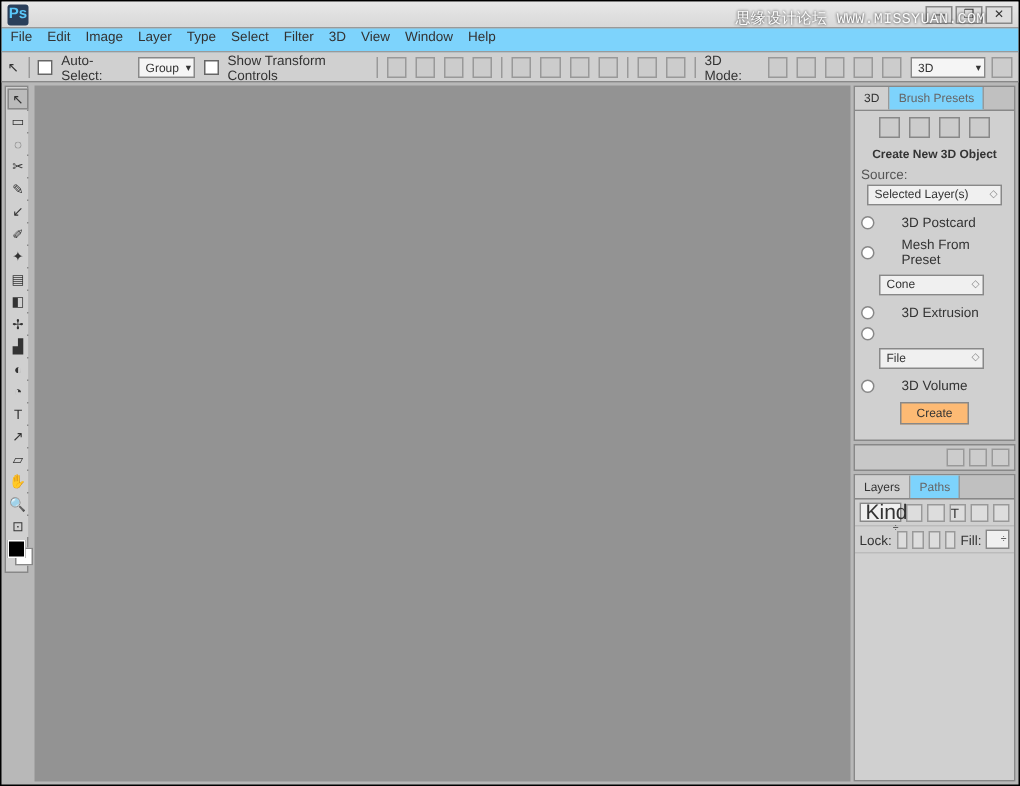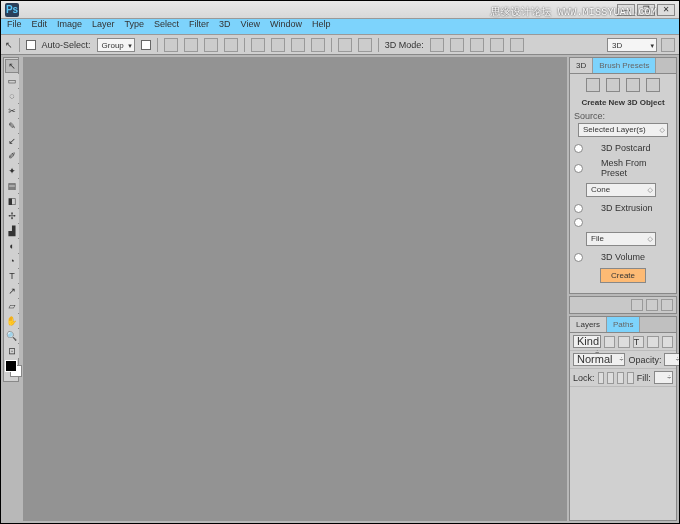--- a/index.html
+++ b/index.html
@@ -36,21 +36,21 @@
 .dd{height:14px;border:1px solid #888;background:#f0f0f0;padding:0 10px 0 4px;font-size:8px;position:relative;margin:2px 4px 6px;line-height:12px}
 .dd:after{content:"◇";position:absolute;right:2px;font-size:7px;color:#888}
 .radio-row{display:flex;align-items:center;gap:18px;margin:5px 0;color:#666}
 .radio{width:9px;height:9px;border:1px solid #888;border-radius:50%;background:#fff;flex-shrink:0}
 .dd.sm{margin-left:12px;width:70px}
 .create-btn{display:block;margin:6px auto;padding:2px 10px;border:1px solid #888;background:#fdba74;font-size:8px}
 .mid-strip{height:18px;background:#c8c8c8;border:1px solid #888;display:flex;align-items:center;justify-content:flex-end;padding:0 3px;gap:3px}
 .strip-ico{width:12px;height:12px;border:1px solid #999;background:#ccc}
 .layers .row{display:flex;align-items:center;gap:3px;padding:2px 3px;border-bottom:1px solid #bbb;font-size:8px}
 .layers .ico2{width:12px;height:12px;border:1px solid #999;background:#ddd}
-.dd2{height:13px;border:1px solid #888;background:#f0f0f0;padding:0 12px 0 3px;font-size:11px;position:relative;line-height:11px}
+.dd2{height:13px;border:1px solid #888;background:#f0f0f0;padding:0 2px 0 3px;font-size:14px;position:relative;line-height:11px}
 .dd2:after{content:"÷";position:absolute;right:1px;font-size:7px}
 .watermark{position:absolute;top:4px;right:22px;color:#fff;font-size:10px;font-family:Liberation Mono, monospace;text-shadow:0 0 2px #000;opacity:.9;letter-spacing:.2px;z-index:99}
 </style>
 </head>
 <body>
 
 <div class="watermark">思缘设计论坛 WWW.MISSYUAN.COM</div>
 
 <div class="titlebar">
   <div class="ps-logo">Ps</div>
@@ -75,20 +75,21 @@
   <span>Help</span>
 </div>
 
 <div class="optbar">
   <span>↖</span>
   <div class="sep"></div>
   <span class="chk"></span>
   <span>Auto-Select:</span>
   <div class="opt-dd">Group</div>
   <span class="chk"></span>
+  <span>Show Transform Controls</span>
   <div class="sep"></div>
   <span class="opt-ico"></span>
   <span class="opt-ico"></span>
   <span class="opt-ico"></span>
   <span class="opt-ico"></span>
   <div class="sep"></div>
   <span class="opt-ico"></span>
   <span class="opt-ico"></span>
   <span class="opt-ico"></span>
   <span class="opt-ico"></span>
@@ -191,25 +192,20 @@
     </div>
     <div class="row">
       <div class="dd2" style="width:28px">Kind</div>
       <div class="ico2"></div>
       <div class="ico2"></div>
       <div class="ico2">T</div>
       <div class="ico2"></div>
       <div class="ico2"></div>
     </div>
     <div class="row">
-      <div class="dd2" style="flex:1">Normal</div>
-      <span>Opacity:</span>
-      <div class="dd2" style="width:22px"></div>
-    </div>
-    <div class="row">
       <span>Lock:</span>
       <div class="ico2"></div>
       <div class="ico2"></div>
       <div class="ico2"></div>
       <div class="ico2"></div>
       <span style="margin-left:auto">Fill:</span>
       <div class="dd2" style="width:22px"></div>
     </div>
   </div>
 </div>

